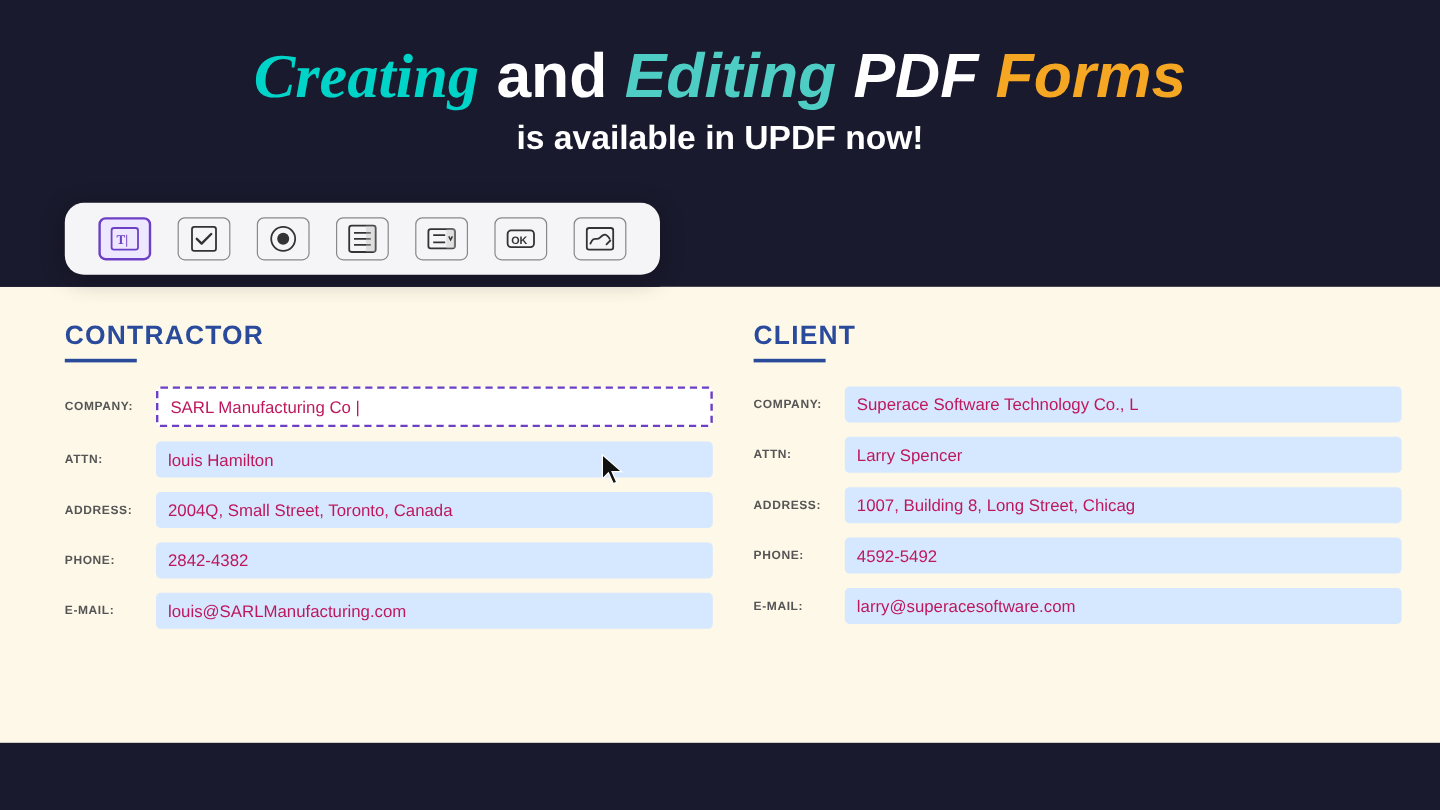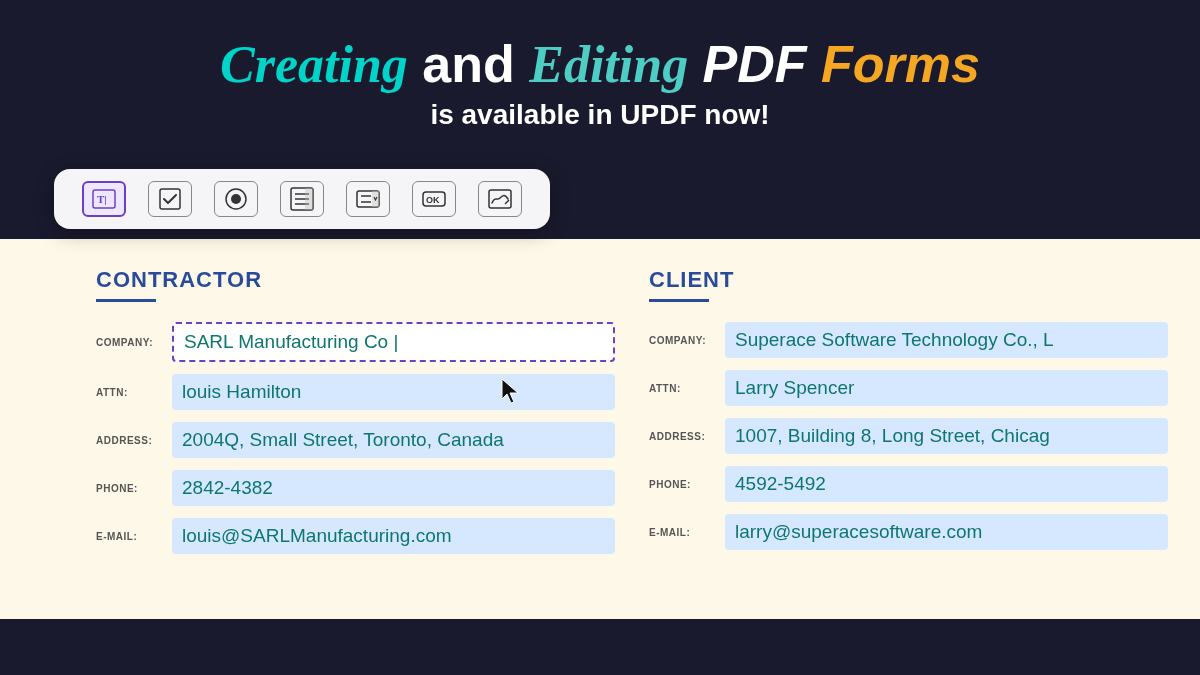--- a/index.html
+++ b/index.html
@@ -19,21 +19,21 @@
     }
     .header-line1 {
       font-size: 52px;
       font-weight: 800;
       font-style: italic;
       line-height: 1.1;
       margin-bottom: 6px;
     }
     .word-creating { color: #00d4c8; font-family: Liberation Serif, serif; }
     .word-and { color: #ffffff; font-style: normal; font-weight: 700; }
-    .word-editing { color: #4ecdc4; font-family: Liberation Serif, serif; }
+    .word-editing { color: #4ecdc4; }
     .word-pdf { color: #ffffff; }
     .word-forms { color: #f5a623; }
     .header-line2 {
       font-size: 28px;
       font-weight: 700;
       color: #ffffff;
       margin-top: 4px;
     }
     .toolbar {
       background: #f5f5f7;
@@ -69,21 +69,20 @@
     .form-area {
       background: #fdf8e8;
       flex: 1;
       padding: 28px 32px 0 54px;
       min-height: 380px;
     }
 
     .form-columns {
       display: flex;
       gap: 0;
-      margin-left: 42px;
     }
 
     .form-col {
       flex: 1;
       padding-right: 24px;
     }
     .form-col:last-child {
       padding-right: 0;
       padding-left: 10px;
     }
@@ -115,22 +114,22 @@
       letter-spacing: 0.5px;
       min-width: 68px;
       text-align: left;
     }
     .field-input {
       flex: 1;
       background: #d6e8ff;
       border: none;
       border-radius: 4px;
       padding: 7px 10px;
-      font-size: 19px;
-      color: #0f766e;
+      font-size: 14px;
+      color: #be185d;
       outline: none;
     }
     .field-input.active {
       background: #fff;
       border: 2px dashed #6c3fc5;
       outline: none;
     }
     .toolbar-banner-row {
       display: flex;
       align-items: stretch;

